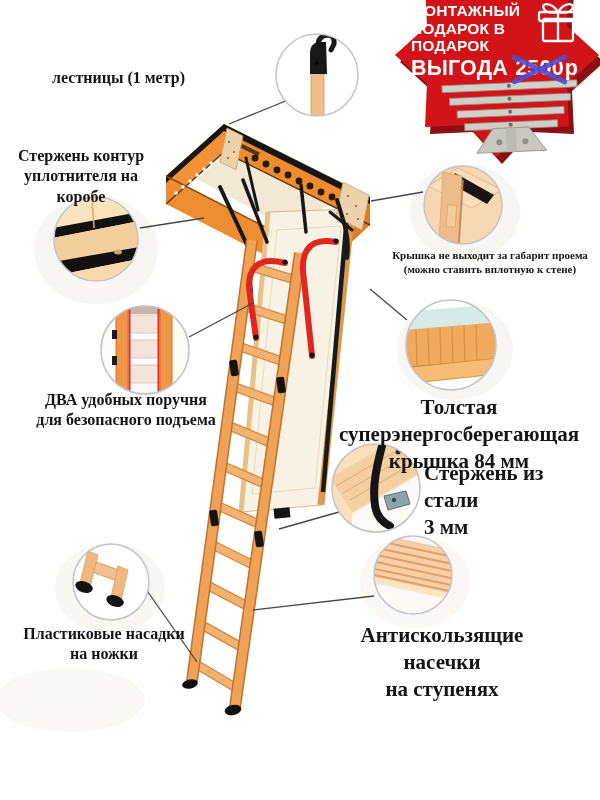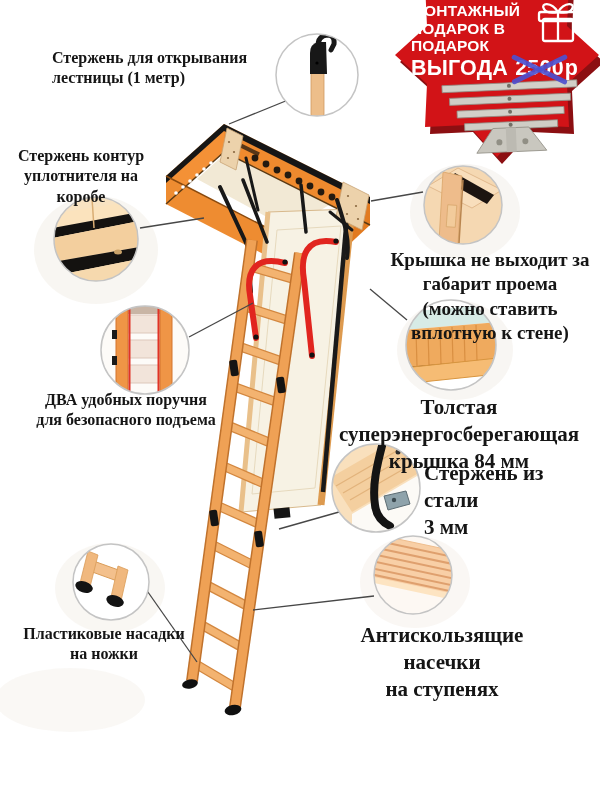--- a/index.html
+++ b/index.html
@@ -2,21 +2,21 @@
 <html><head>
 <meta charset="utf-8">
 <style>
   html,body{margin:0;padding:0;background:#e8e8e8;}
   .canvas{position:relative;width:600px;height:800px;background:#ffffff;overflow:hidden;
           font-family:"Liberation Sans",sans-serif;}
   .art{position:absolute;left:0;top:0;z-index:1;}
   .label{position:absolute;z-index:3;font-family:"Liberation Serif",serif;font-weight:700;
          color:#151515;font-size:16px;line-height:1.28;}
   .label.c{text-align:center;}
-  .label.s15{font-size:19px;}
+  .label.s15{font-size:11px;}
   .label.s16{font-size:21px;}
   .badge-text{position:absolute;left:411px;top:2px;width:190px;z-index:5;color:#fff;
               font-weight:700;font-size:15.5px;line-height:17.5px;letter-spacing:.2px;}
   .badge-price{font-size:21.5px;line-height:23px;margin-top:2px;}
   .price-cross{position:relative;display:inline-block;padding:0 1px;}
   .price-cross i{position:absolute;left:-10%;width:120%;height:4.5px;top:46%;
                  background:#4d50cf;border-radius:3px;display:block;opacity:.92;}
   .price-cross i.a{transform:rotate(26deg);}
   .price-cross i.b{transform:rotate(-26deg);}
 </style>
@@ -346,21 +346,21 @@
           <rect x="371" y="585" width="86" height="6" fill="#fde4c2"></rect>
         </g>
         <polygon points="372,592 394,615 372,612" fill="#20180f"></polygon>
       </g>
       <circle cx="413" cy="575" r="39" fill="none" stroke="#c4c4c4" stroke-width="1.5"></circle>
     </g>
   </g>
 </svg>
 
 <div class="label" style="left:52px;top:48px;width:212px;">
-  <span>Стержень для открывания</span><br>
+  <br>
   <span>лестницы (1 метр)</span>
 </div>
 <div class="label c" style="left:0px;top:146px;width:162px;">
   <span>Стержень контур</span><br>
   <span>уплотнителя на коробе</span>
 </div>
 <div class="label c" style="left:18px;top:624px;width:172px;">
   <span>Пластиковые насадки</span><br>
   <span>на ножки</span>
 </div>

